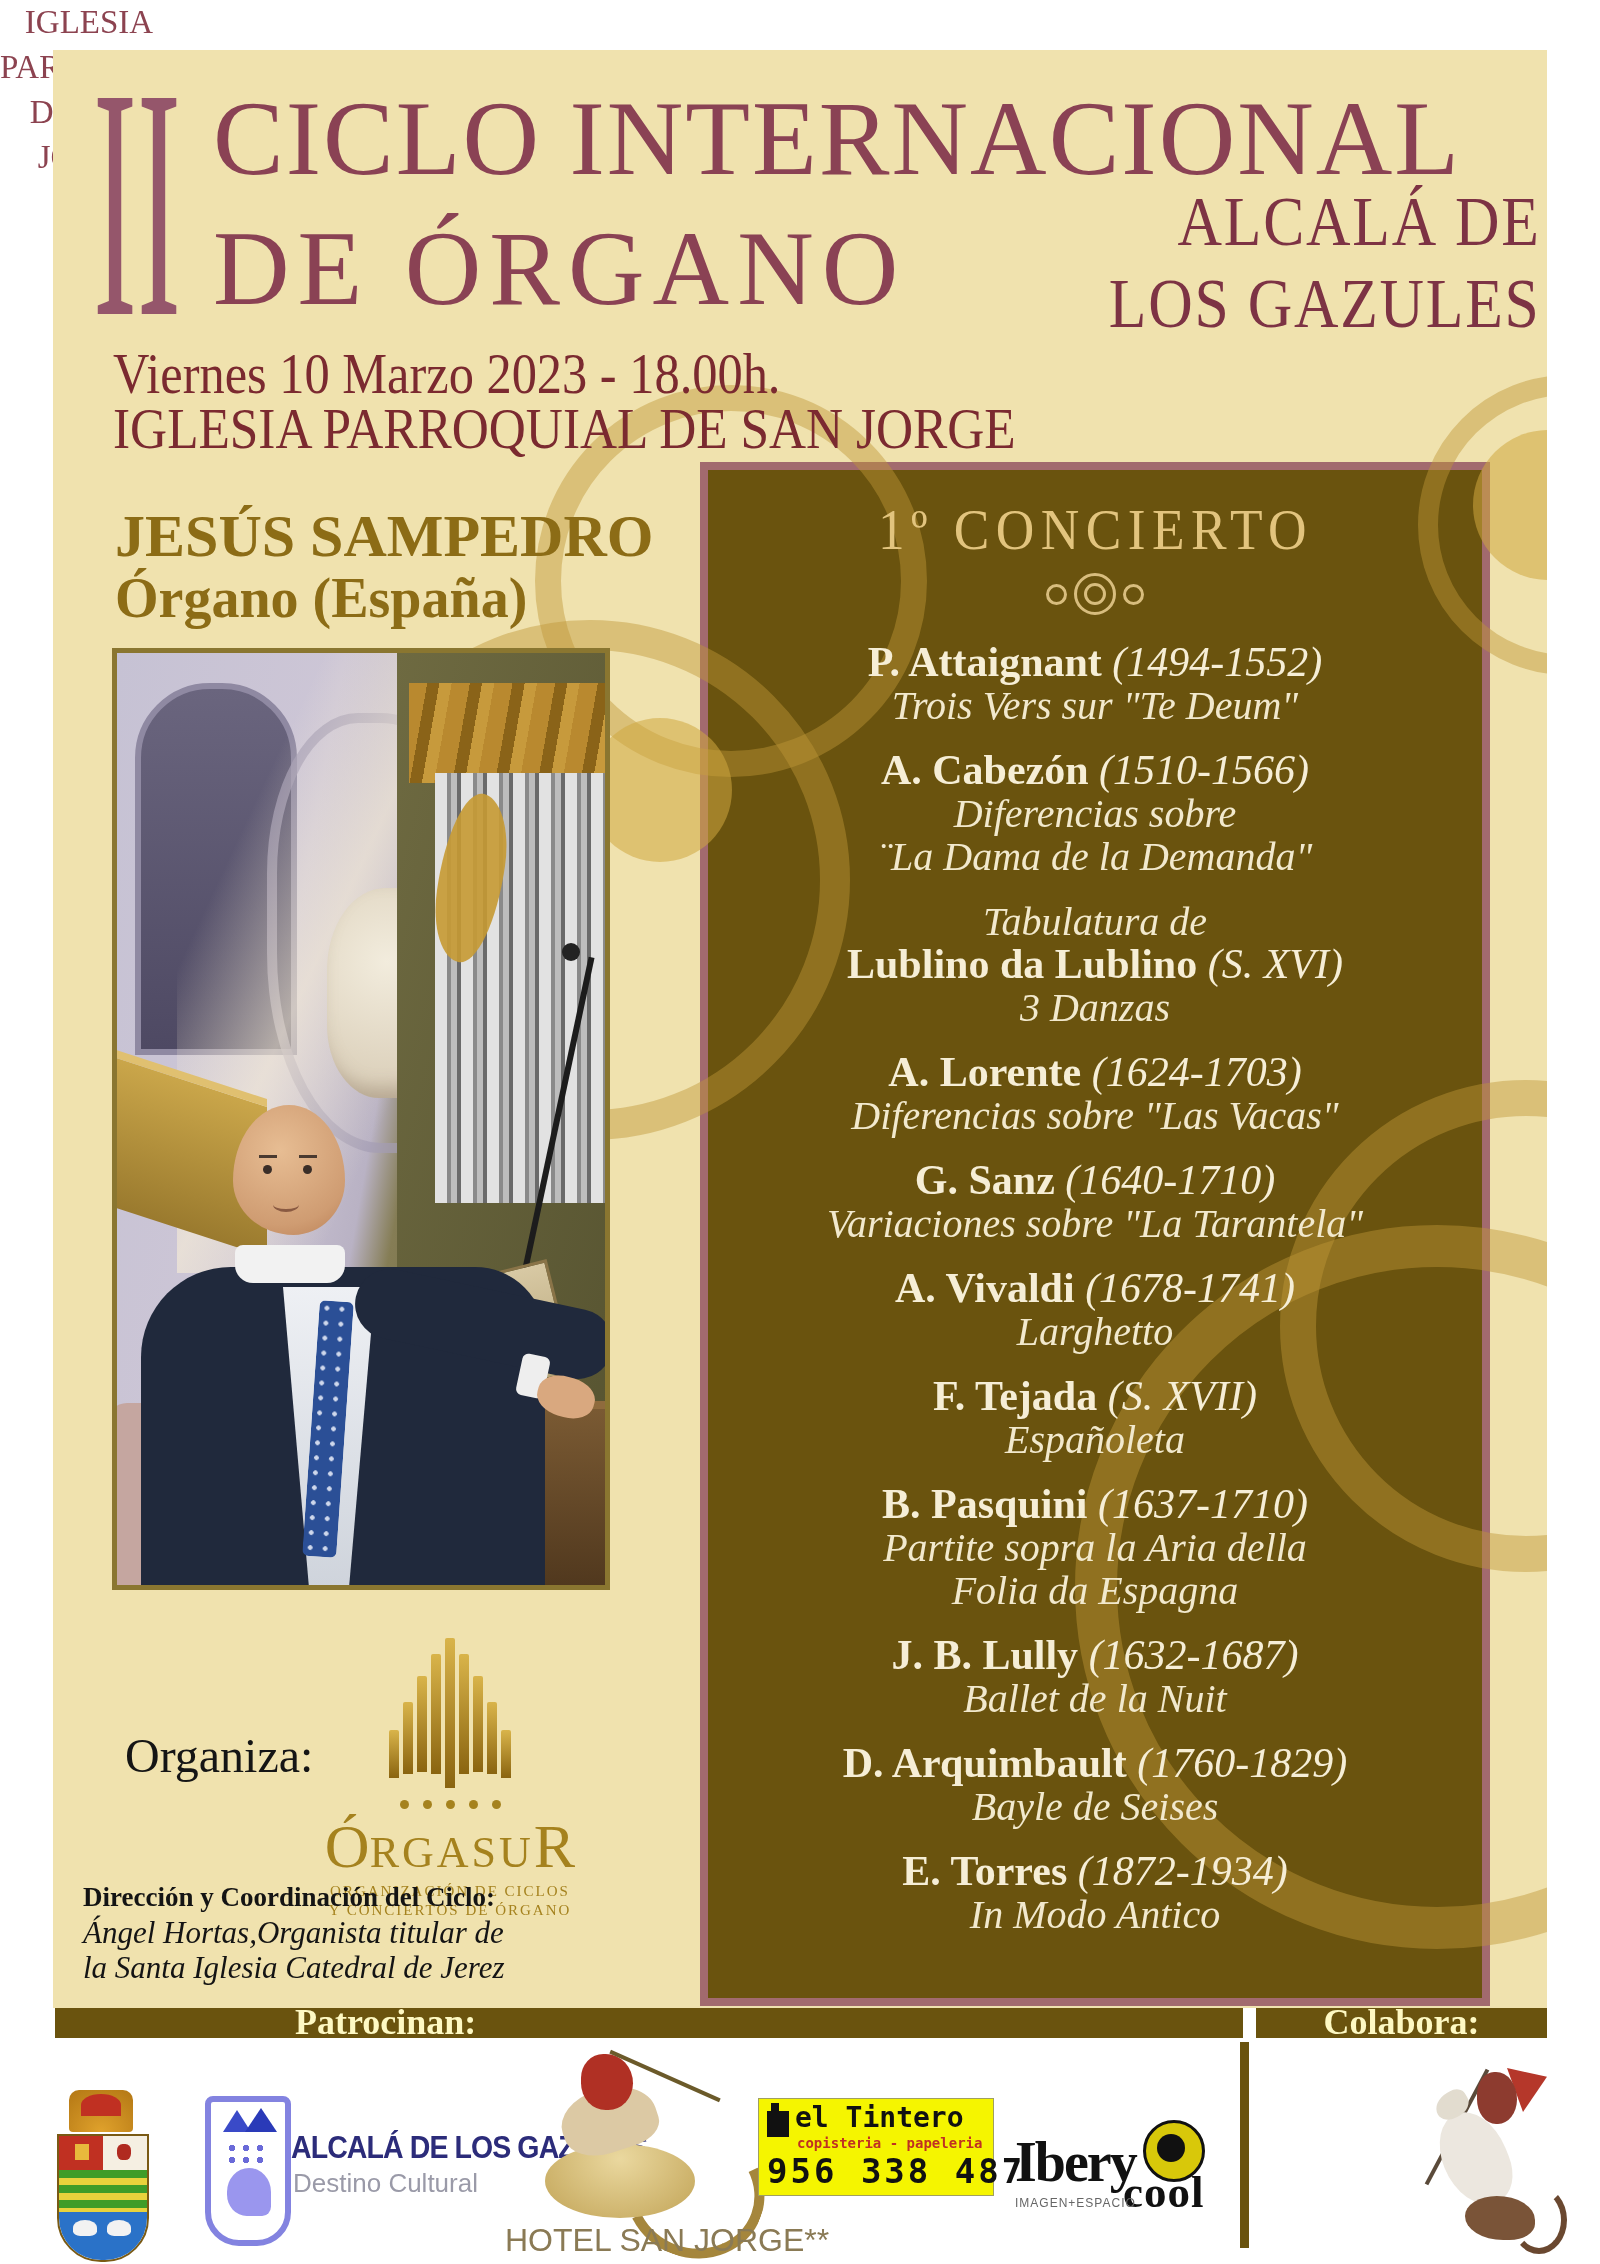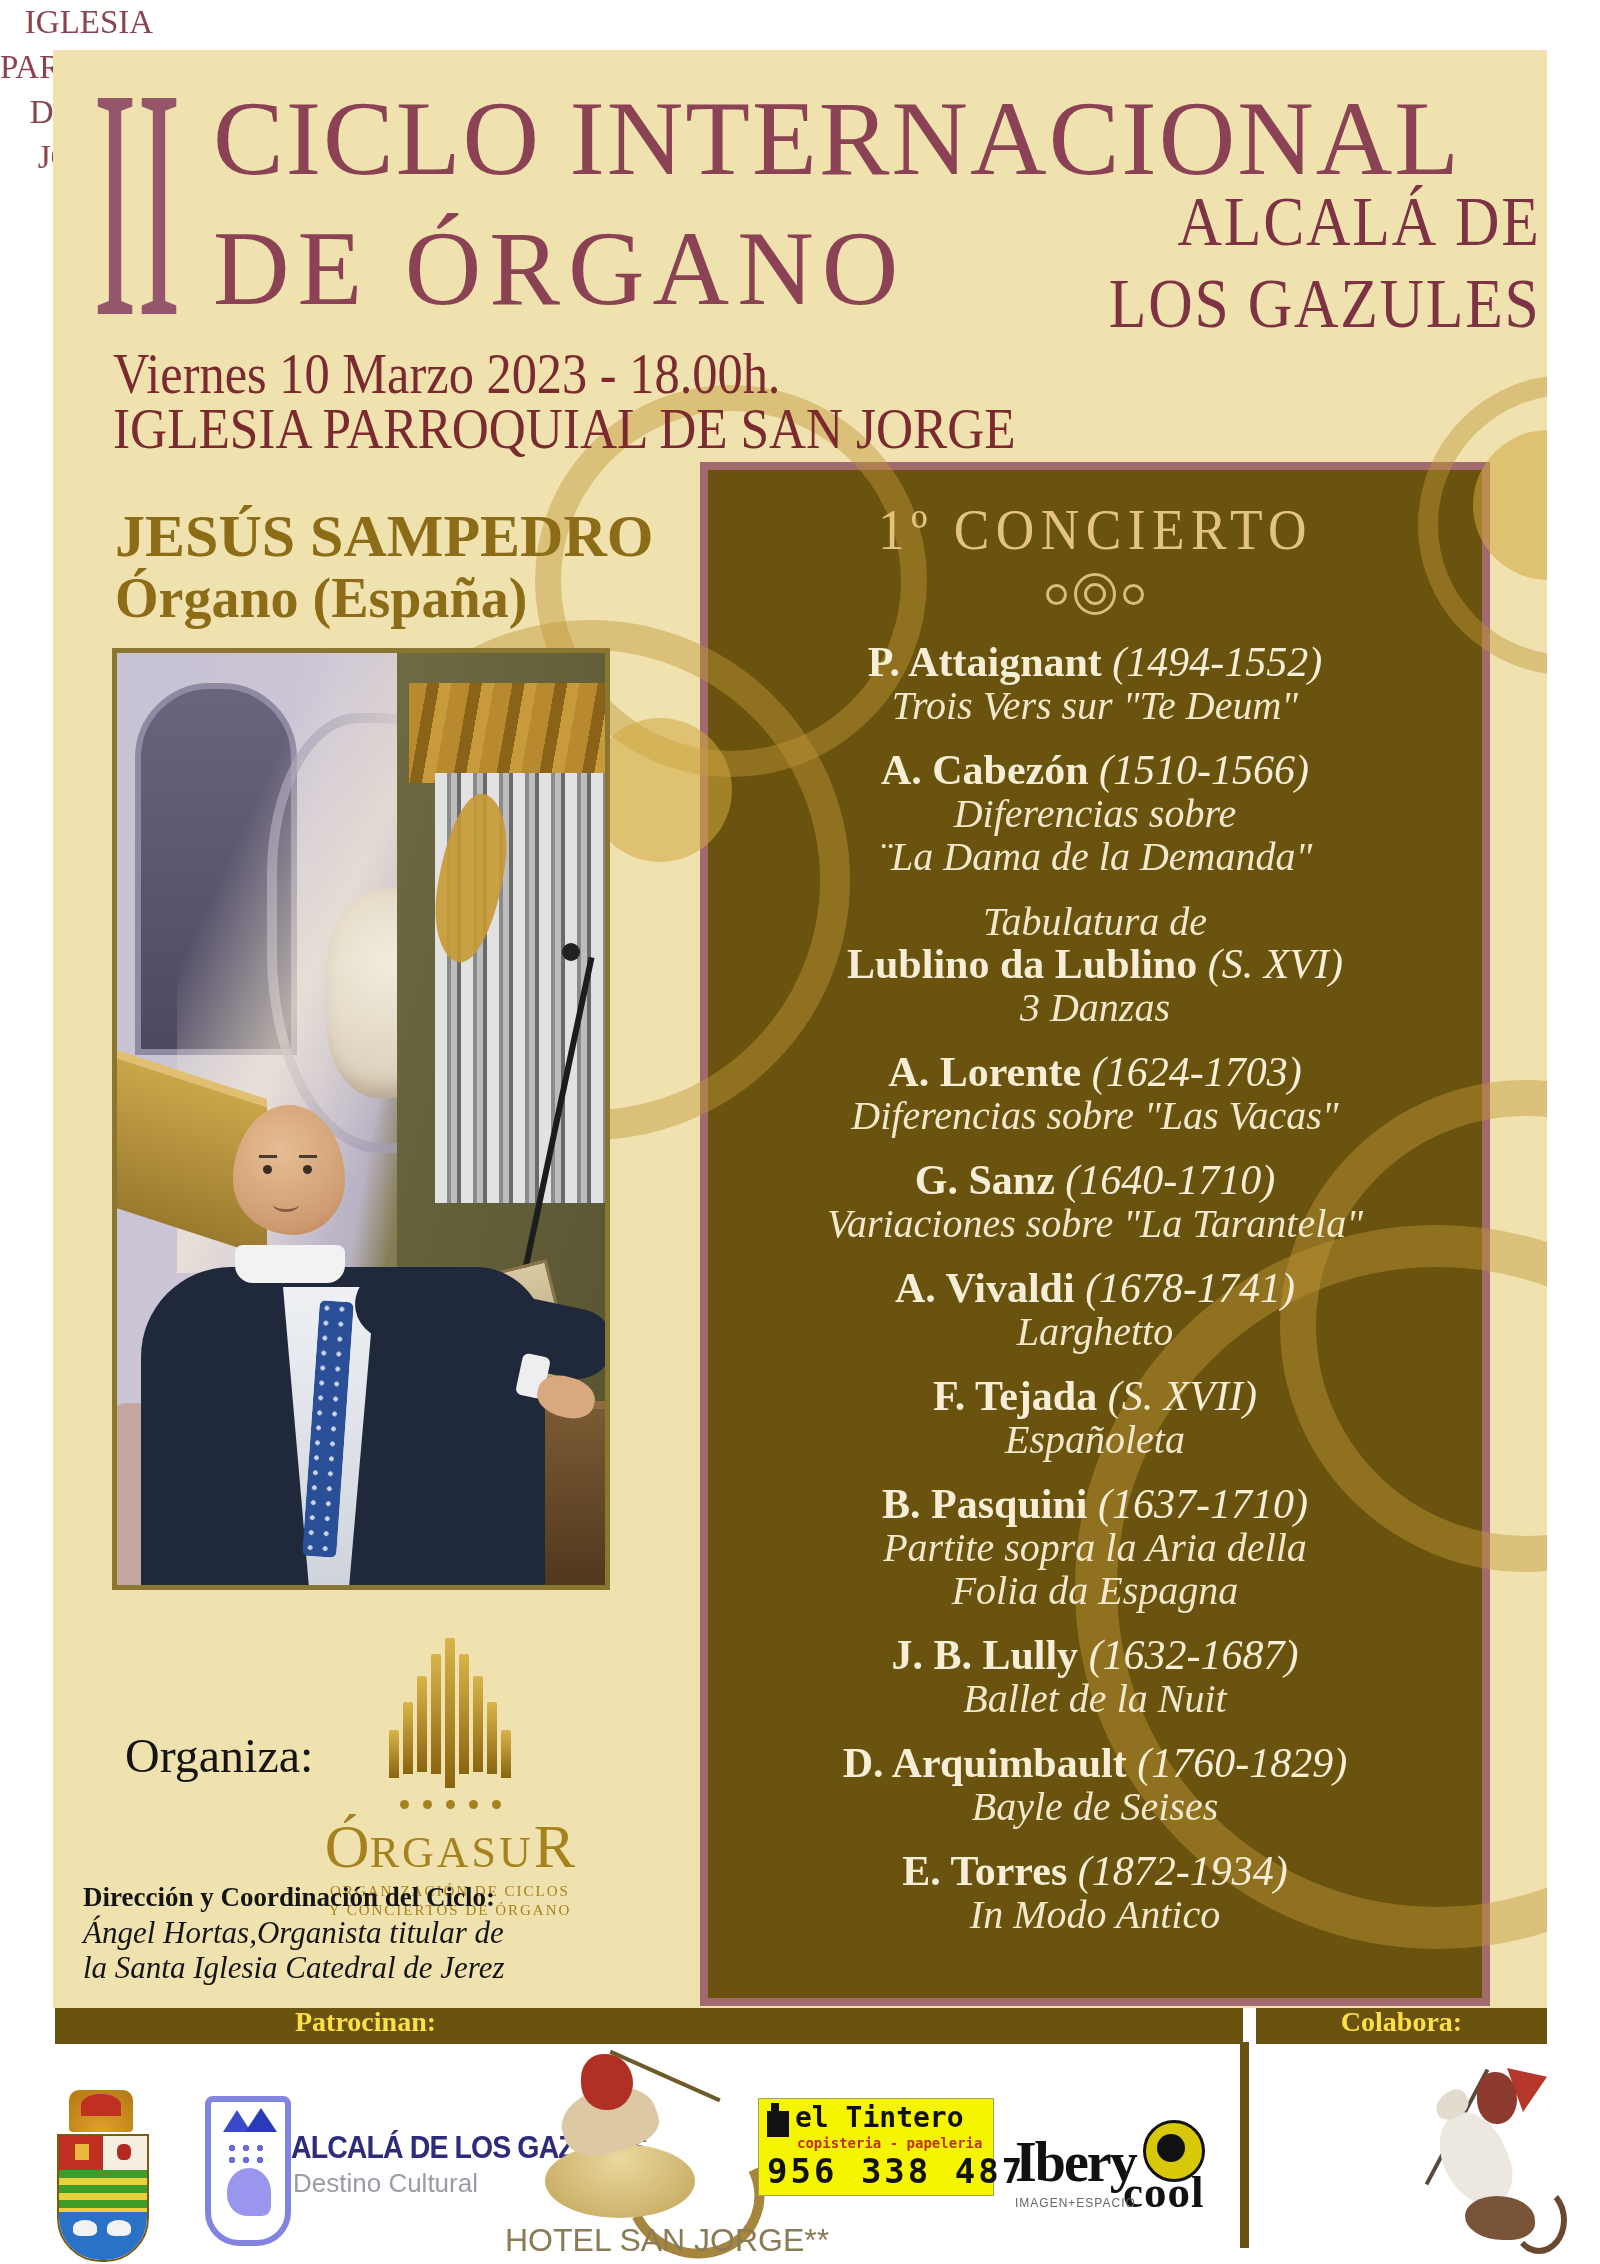--- a/index.html
+++ b/index.html
@@ -103,22 +103,22 @@
   #org-dots{display:flex;gap:14px;margin-top:4px;}
   #org-dots i{width:9px;height:9px;border-radius:50%;background:#a5821e;}
   #orgasur-name{margin-top:2px;color:#a5821e;font-variant:small-caps;white-space:nowrap;}
   #orgasur-name .cap{font-size:62px;} #orgasur-name .mid{font-size:44px;letter-spacing:3px;}
   .org-sub{font-size:15px;letter-spacing:2px;color:#a5821e;line-height:19px;white-space:nowrap;}
   
   #direction{left:30px;top:1830px;width:600px;color:#141414;z-index:4;}
   #direction .b{font-size:27px;font-weight:bold;line-height:35px;white-space:nowrap;}
   #direction .i{font-size:31px;font-style:italic;line-height:35px;white-space:nowrap;}
   
-  .bar{position:absolute;top:2008px;height:36px;background:#6a530e;color:#fde047;
-       font-weight:bold;font-size:28px;line-height:34px;}
+  .bar{position:absolute;top:2008px;height:30px;background:#6a530e;color:#fef9c3;
+       font-weight:bold;font-size:36px;line-height:34px;}
   #bar-patrocinan{left:55px;width:1188px;padding-left:0;}
   #bar-patrocinan span{position:absolute;left:240px;top:-3px;}
   #bar-colabora{left:1256px;width:291px;text-align:center;}
   #bar-colabora span{position:relative;top:-3px;}
   #divider{position:absolute;left:1240px;top:2042px;width:9px;height:206px;background:#6a530e;}
   .logo{position:absolute;}
   .logo div{position:absolute;}
   
   #escudo{left:55px;top:2090px;width:92px;height:170px;}
   .crown{left:14px;top:0;width:64px;height:42px;background:radial-gradient(circle at 50% 100%,#e0a22c,#b37714);

